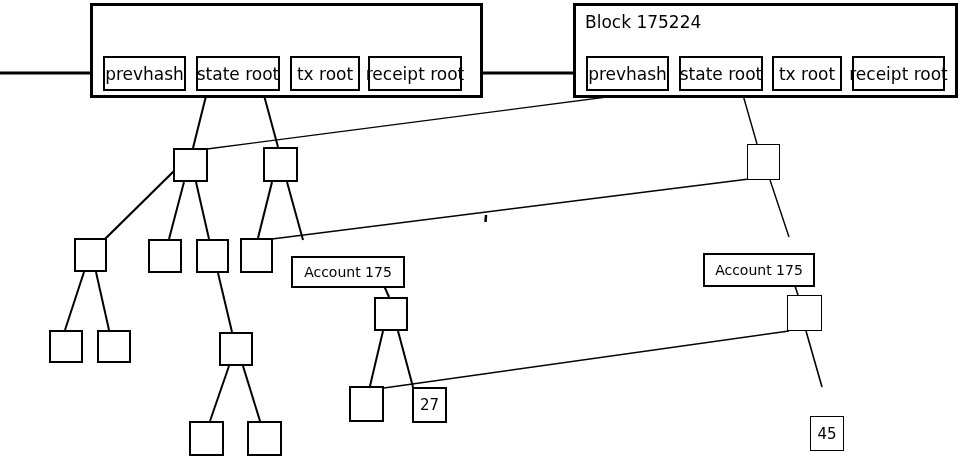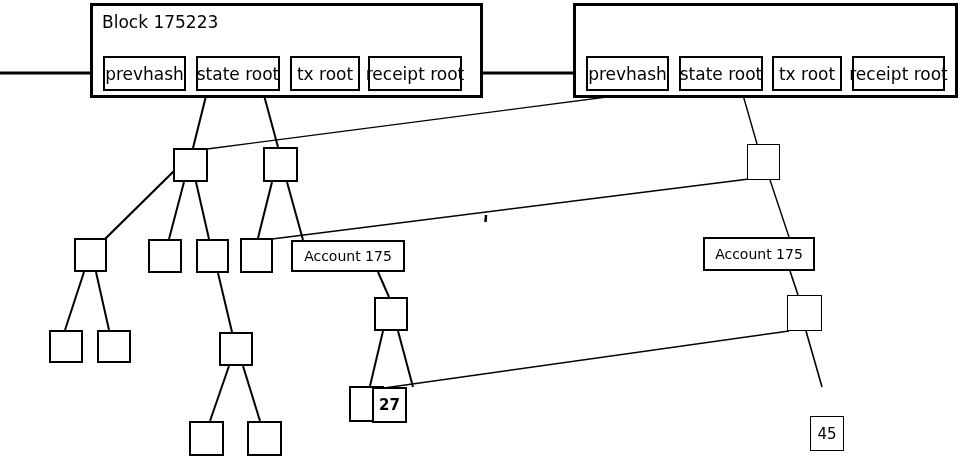--- a/index.html
+++ b/index.html
@@ -57,20 +57,21 @@
     border: 2.5px solid #000000;
     box-sizing: border-box;
     background: #ffffff;
     display: flex;
     align-items: center;
     justify-content: center;
     font-size: 14px;
     color: #000000;
     white-space: nowrap;
     z-index: 2;
+    margin-top: 16px;
   }
   .leaf {
     position: absolute;
     border: 2px solid #000000;
     box-sizing: border-box;
     background: #ffffff;
     display: flex;
     align-items: center;
     justify-content: center;
     font-size: 15px;
@@ -115,28 +116,28 @@
     <line x1="398" y1="331" x2="413" y2="387" stroke-width="2"></line>
 
     <line x1="790" y1="271" x2="798" y2="295" stroke-width="1.6"></line>
     <line x1="789" y1="331" x2="384" y2="388" stroke-width="1.6"></line>
     <line x1="806" y1="331" x2="822" y2="387" stroke-width="1.6"></line>
 
     <line x1="486" y1="215" x2="485.5" y2="222" stroke-width="2.5"></line>
   </svg>
 
   <div class="block" style="left:90px; top:3px; width:393px; height:95px;">
-    <div class="block-title">Block 175223</div>
     <div class="field" style="left:10px; top:50px; width:83px; height:35px;">prevhash</div>
     <div class="field" style="left:103px; top:50px; width:84px; height:35px;">state root</div>
     <div class="field" style="left:197px; top:50px; width:70px; height:35px;">tx root</div>
     <div class="field" style="left:275px; top:50px; width:94px; height:35px;">receipt root</div>
   </div>
 
   <div class="block" style="left:573px; top:3px; width:385px; height:95px;">
+    <div class="block-title">Block 175224</div>
     <div class="field" style="left:10px; top:50px; width:83px; height:35px;">prevhash</div>
     <div class="field" style="left:103px; top:50px; width:84px; height:35px;">state root</div>
     <div class="field" style="left:196px; top:50px; width:70px; height:35px;">tx root</div>
     <div class="field" style="left:276px; top:50px; width:93px; height:35px;">receipt root</div>
   </div>
 
   <div class="node" style="left:173px; top:148px; width:35px; height:34px;"></div>
   <div class="node" style="left:263px; top:147px; width:35px; height:35px;"></div>
   <div class="node" style="left:74px; top:238px; width:33px; height:34px;"></div>
   <div class="node" style="left:148px; top:239px; width:34px; height:34px;"></div>
@@ -144,20 +145,20 @@
   <div class="node" style="left:240px; top:238px; width:33px; height:35px;"></div>
   <div class="node" style="left:49px; top:330px; width:34px; height:33px;"></div>
   <div class="node" style="left:97px; top:330px; width:34px; height:33px;"></div>
   <div class="node" style="left:219px; top:332px; width:34px; height:34px;"></div>
   <div class="node" style="left:189px; top:421px; width:35px; height:35px;"></div>
   <div class="node" style="left:247px; top:421px; width:35px; height:35px;"></div>
 
   <div class="label-box" style="left:291px; top:240px; width:114px; height:32px;">Account 175</div>
   <div class="node" style="left:374px; top:297px; width:34px; height:34px;"></div>
   <div class="node" style="left:349px; top:386px; width:35px; height:36px;"></div>
-  <div class="leaf" style="left:372px; top:387px; width:35px; height:36px;font-weight:bold;">27</div>
+  <div class="leaf" style="left:412px; top:387px; width:35px; height:36px;">27</div>
 
   <div class="node thin" style="left:747px; top:144px; width:33px; height:36px;"></div>
   <div class="label-box" style="left:703px; top:237px; width:112px; height:34px;">Account 175</div>
   <div class="node thin" style="left:787px; top:295px; width:35px; height:36px;"></div>
   <div class="leaf thin" style="left:810px; top:387px; width:34px; height:35px;margin-top:29px;">45</div>
 
 </div>
 
 </body></html>

